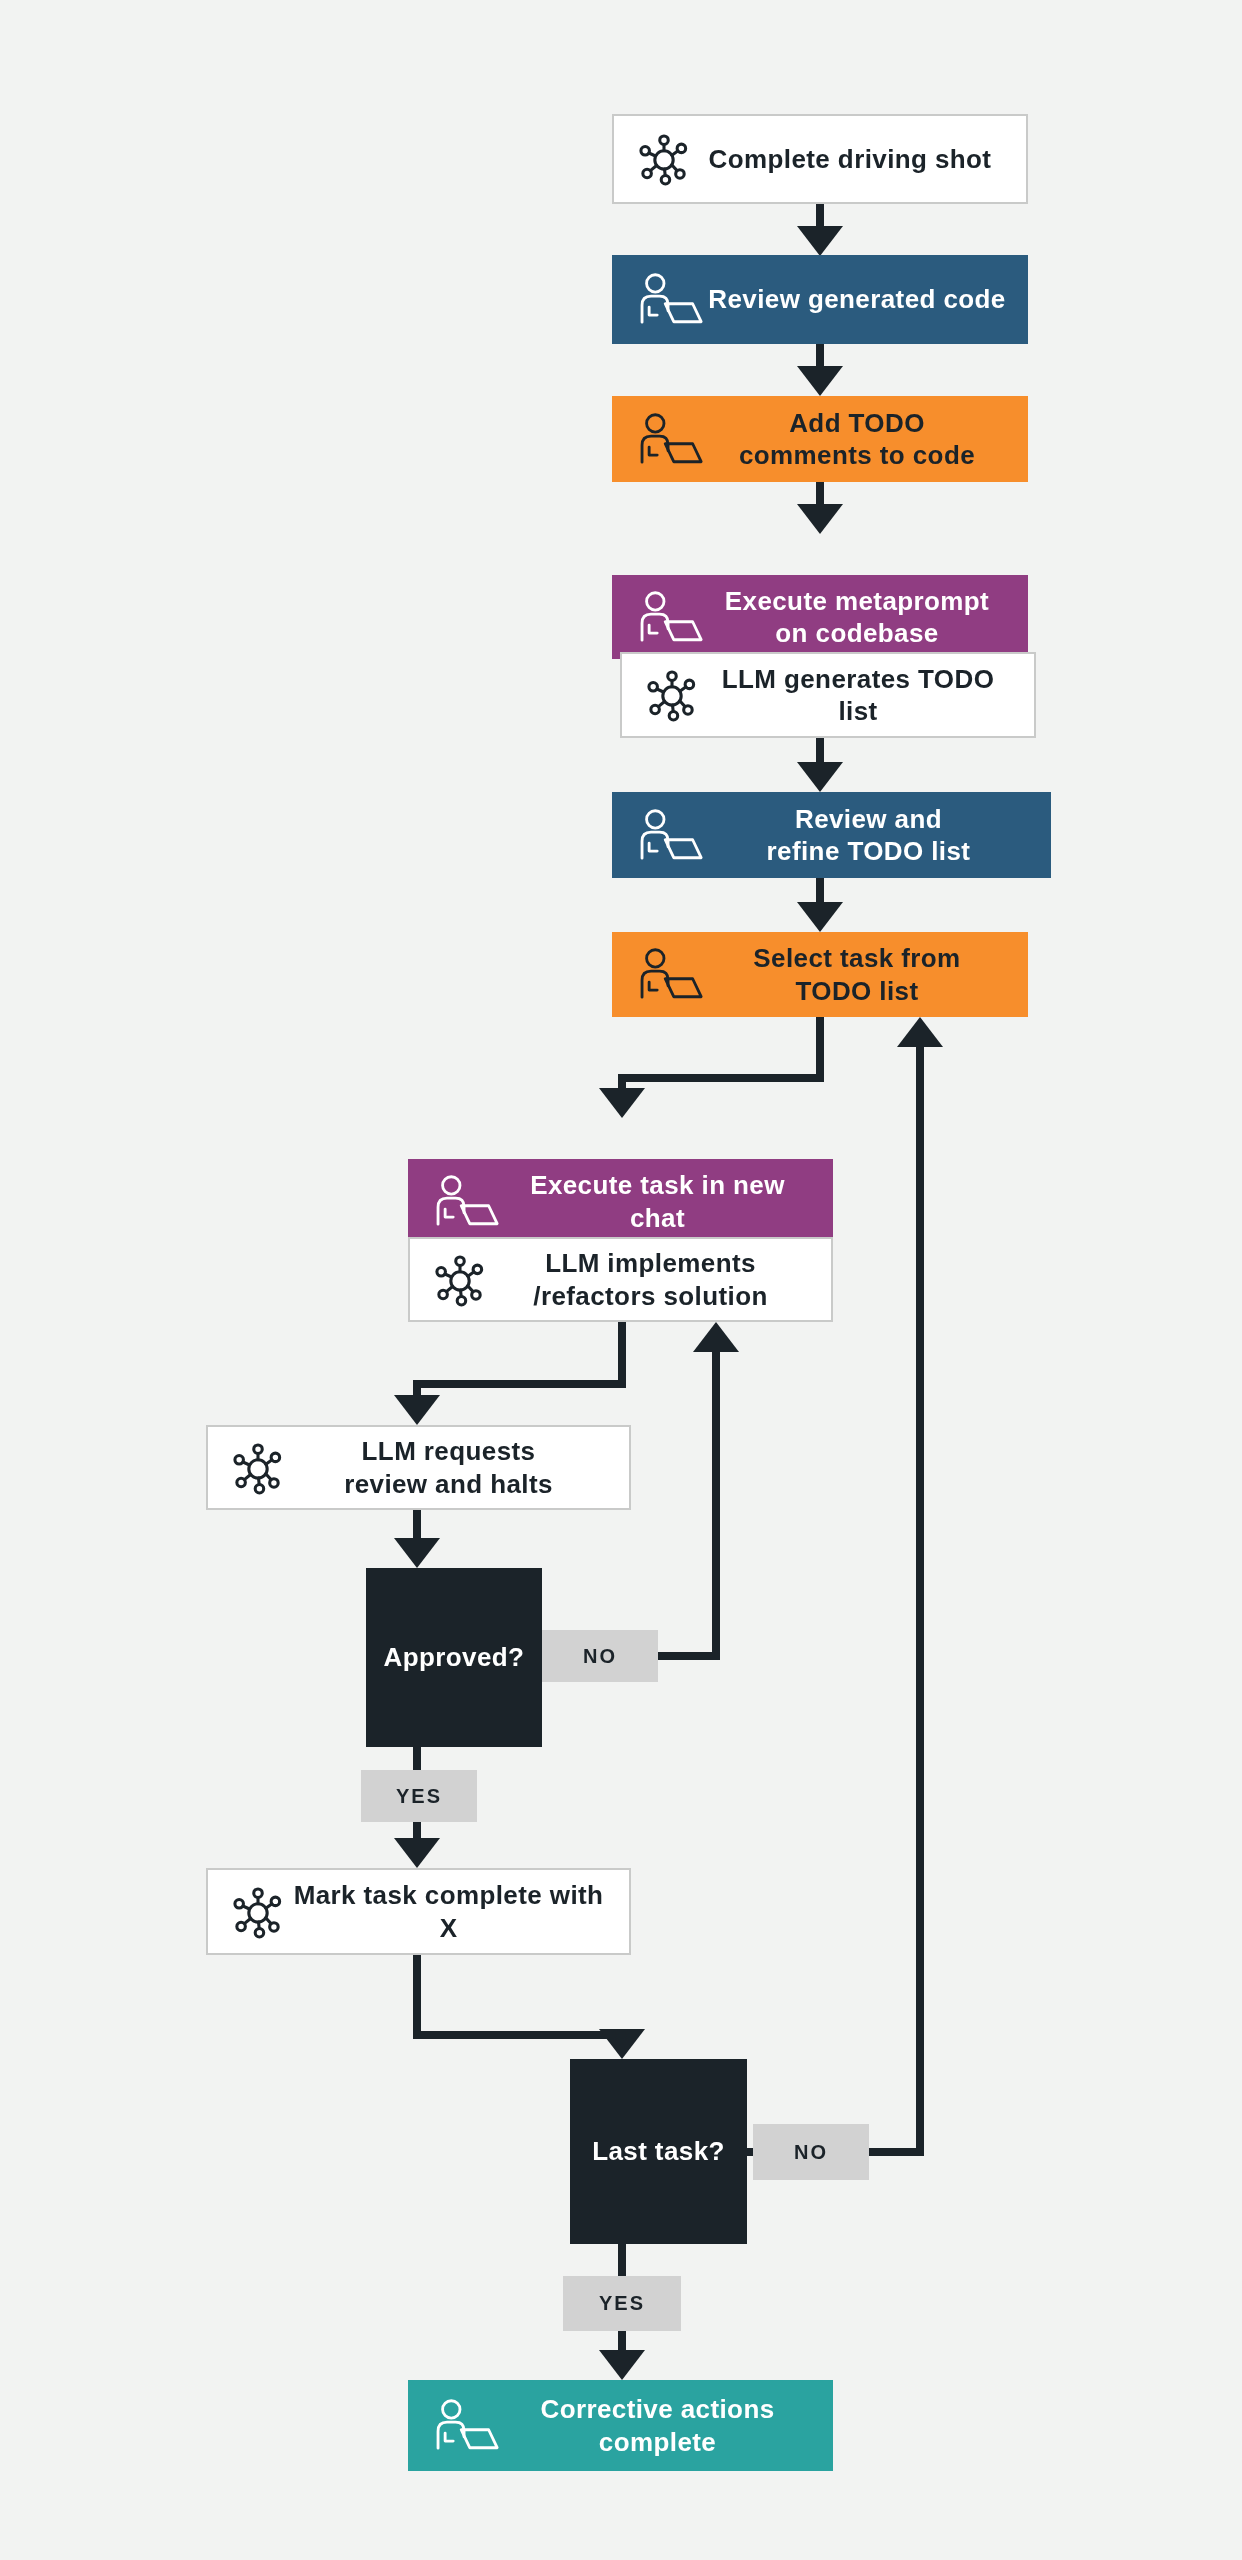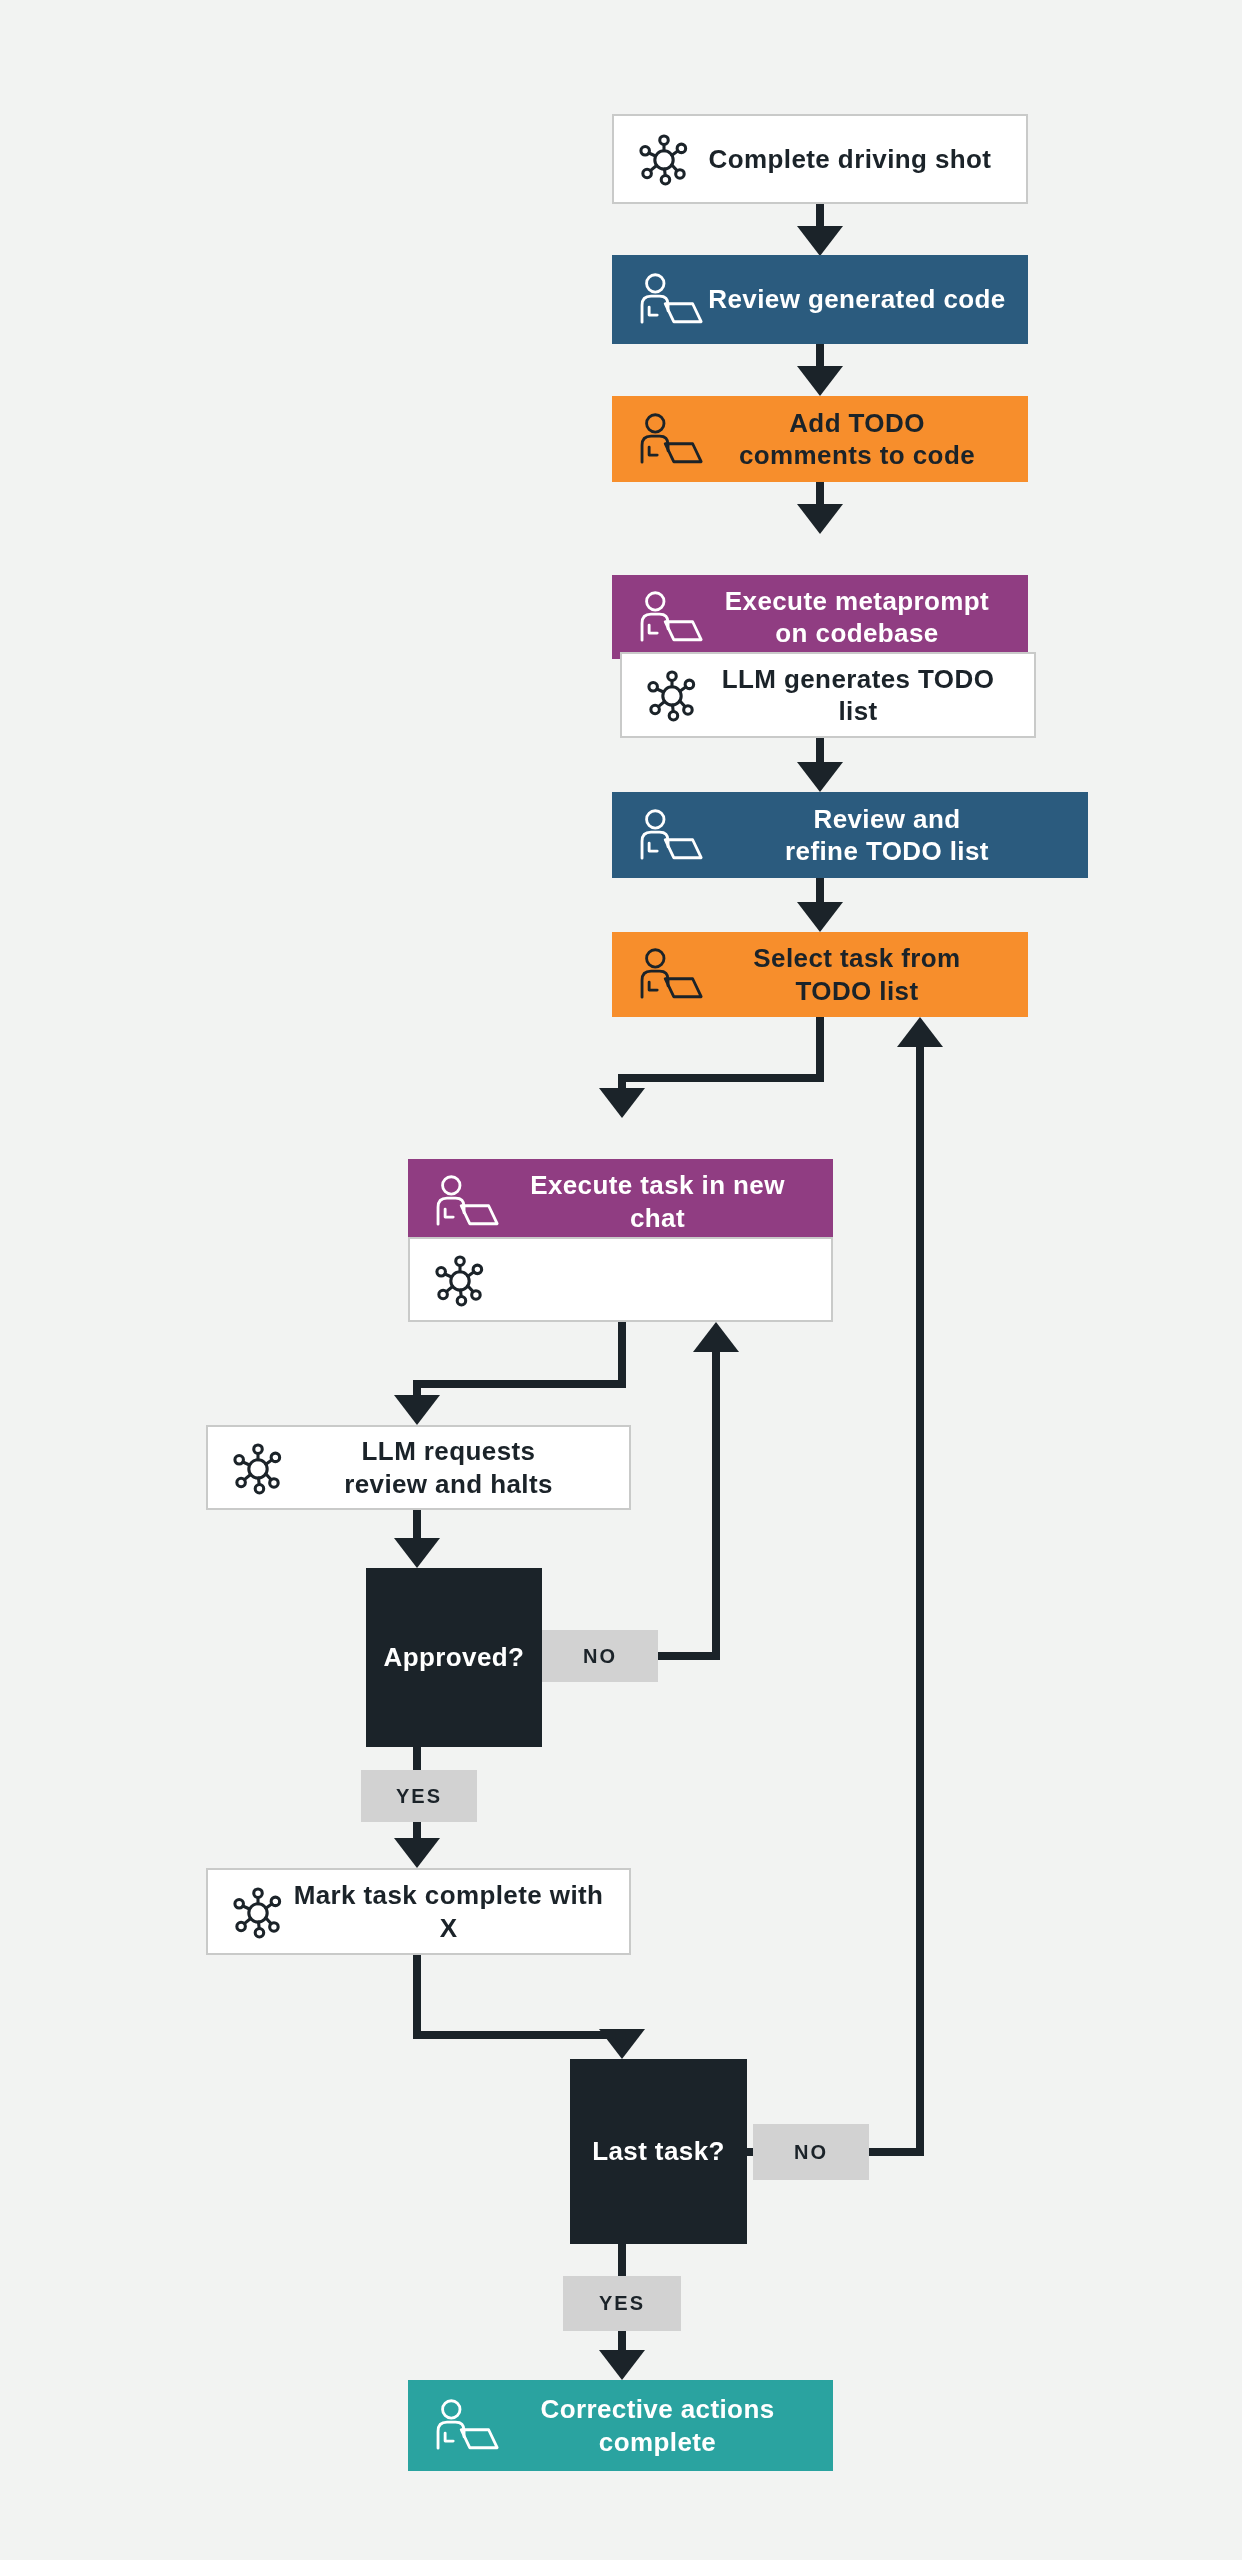--- a/index.html
+++ b/index.html
@@ -175,21 +175,21 @@
 
   <div class="node white" style="left:620px;top:652px;width:416px;height:86px">
     <span class="icon">
       <svg width="56" height="56" viewBox="0 0 58 58">
           <use href="#icon-hub"></use>
         </svg>
       </span>
     <span class="label">LLM generates TODO list</span>
   </div>
 
-  <div class="node blue" style="left:612px;top:792px;width:476px;height:86px">
+  <div class="node blue" style="left:612px;top:792px;width:439px;height:86px">
     <span class="icon">
       <svg width="70" height="55" viewBox="0 0 74 58">
           <use href="#icon-person"></use>
         </svg>
       </span>
     <span class="label">Review and
 refine TODO list</span>
   </div>
 
   <div class="node orange" style="left:612px;top:932px;width:416px;height:85px">
@@ -210,20 +210,22 @@
       </span>
     <span class="label">Execute task in new chat</span>
   </div>
 
   <div class="node white" style="left:408px;top:1237px;width:425px;height:85px">
     <span class="icon">
       <svg width="56" height="56" viewBox="0 0 58 58">
           <use href="#icon-hub"></use>
         </svg>
       </span>
+    <span class="label">LLM implements
+/refactors solution</span>
   </div>
 
   <div class="node white" style="left:206px;top:1425px;width:425px;height:85px">
     <span class="icon">
       <svg width="56" height="56" viewBox="0 0 58 58">
           <use href="#icon-hub"></use>
         </svg>
       </span>
     <span class="label">LLM requests
 review and halts</span>

